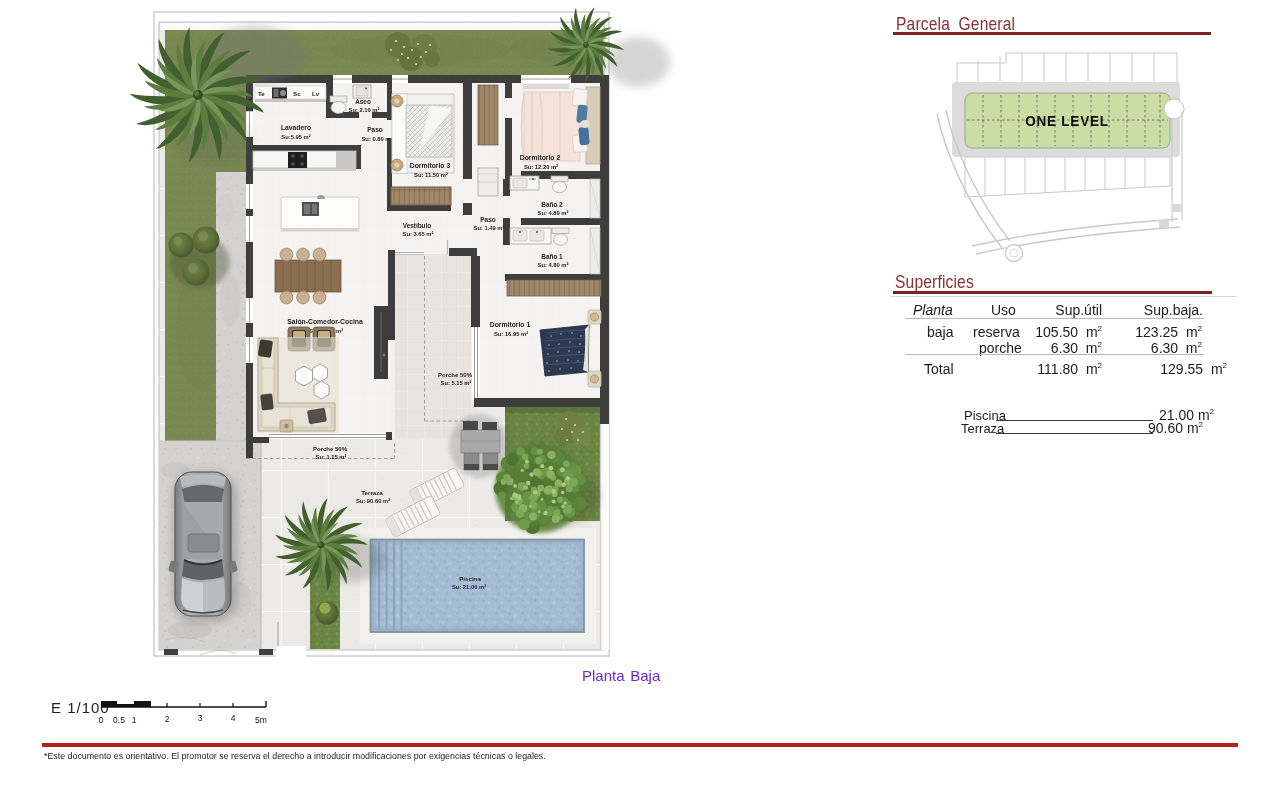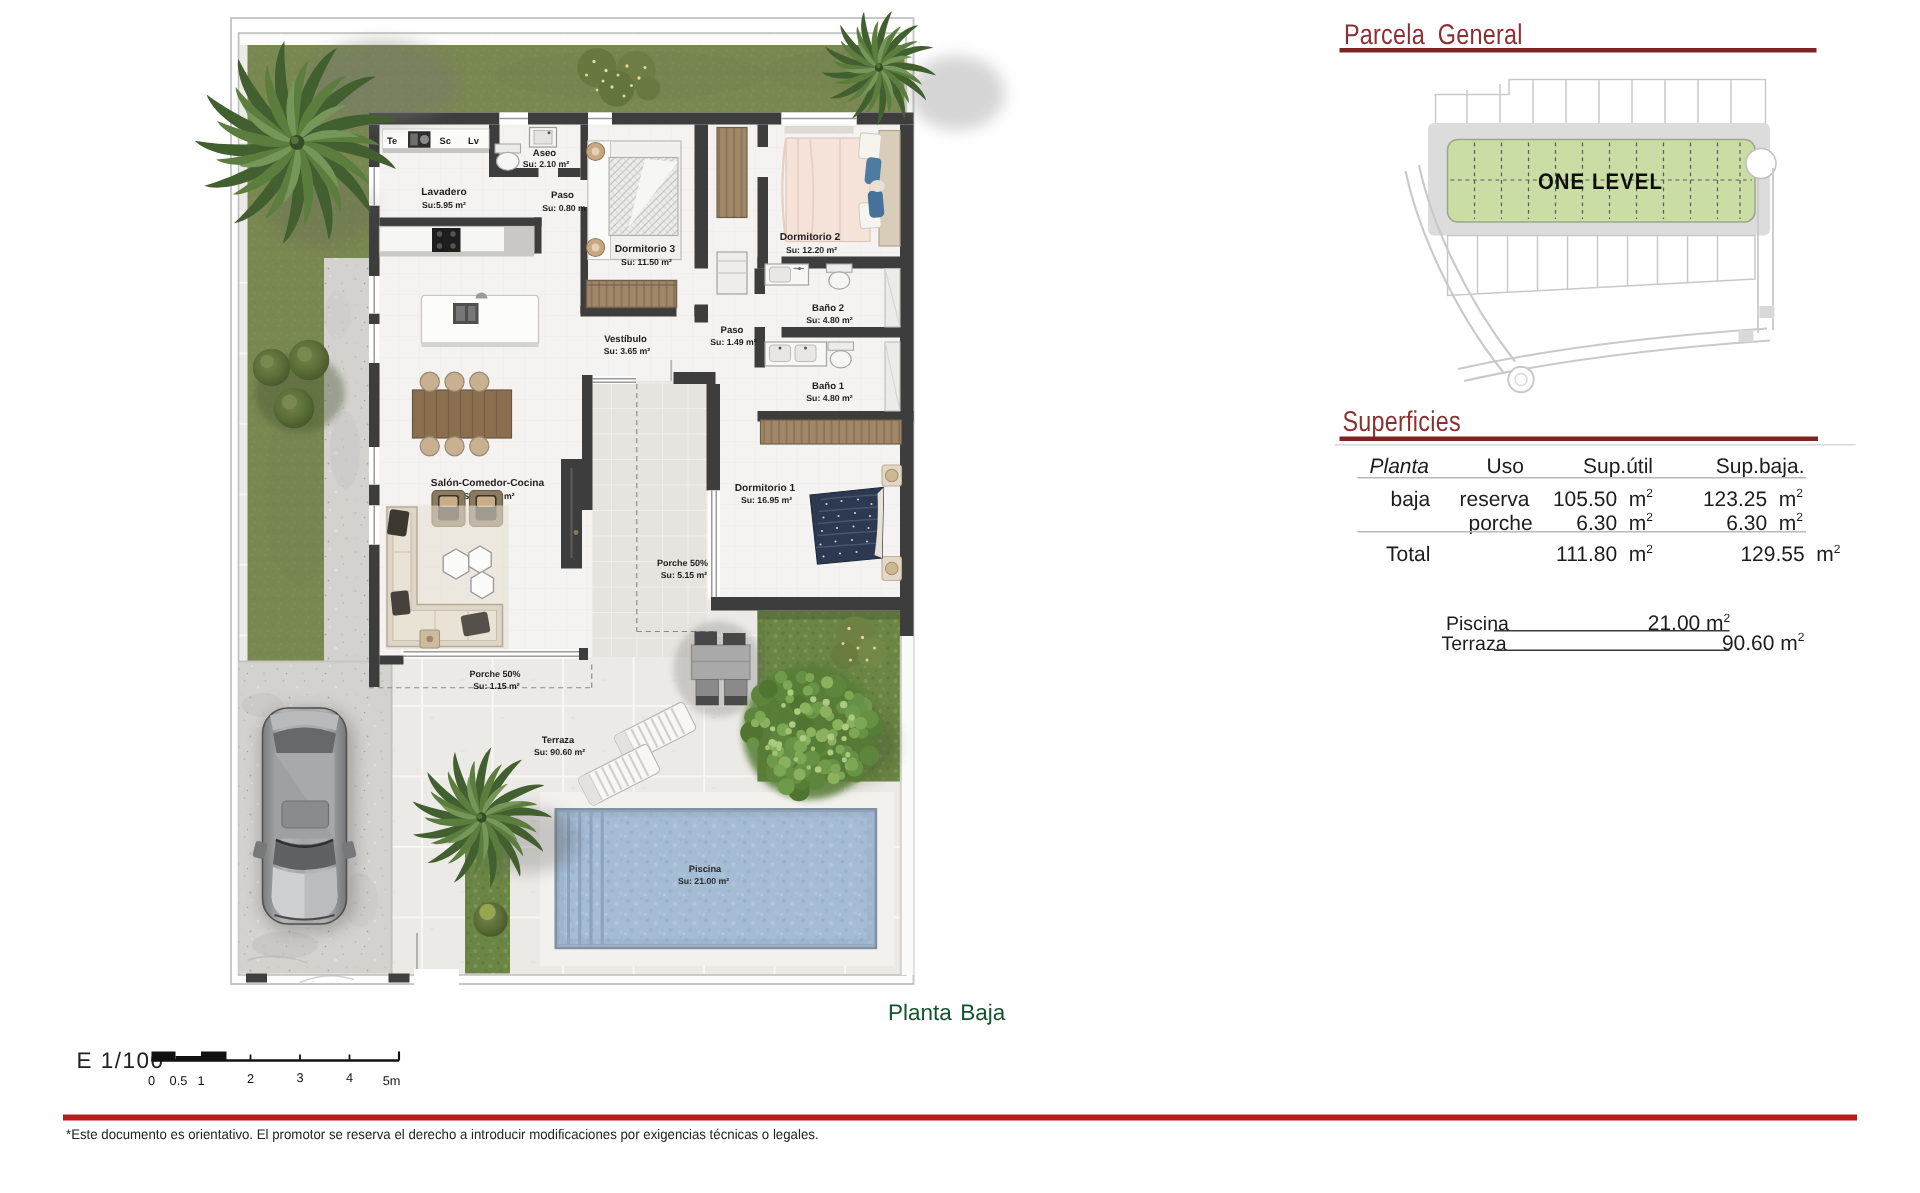--- a/index.html
+++ b/index.html
@@ -1046,26 +1046,26 @@
 <div class="abs tbl num" style="left:1102px;top:340px;width:100px;">6.30&nbsp;&nbsp;m<sup>2</sup></div>
 
 <div class="tblline" style="left:905px;top:354px;width:299px;"></div>
 
 <div class="abs tbl" style="left:924px;top:361px;">Total</div>
 <div class="abs tbl num" style="left:1002px;top:361px;width:100px;">111.80&nbsp;&nbsp;m<sup>2</sup></div>
 <div class="abs tbl num" style="left:1127px;top:361px;width:100px;">129.55&nbsp;&nbsp;m<sup>2</sup></div>
 
 <div class="abs small" style="left:964px;top:408px;">Piscina</div>
 <div class="leader" style="left:996px;top:420px;width:157px;"></div>
-<div class="abs small num" style="left:1076px;top:407px;width:100px;font-size:14px;text-align:center;">21.00&nbsp;m<sup>2</sup></div>
+<div class="abs small num" style="left:1114px;top:407px;width:100px;font-size:14px;">21.00&nbsp;m<sup>2</sup></div>
 <div class="abs small" style="left:961px;top:421px;">Terraza</div>
 <div class="leader" style="left:996px;top:433px;width:157px;"></div>
 <div class="abs small num" style="left:1103px;top:420px;width:100px;font-size:14px;">90.60&nbsp;m<sup>2</sup></div>
 
-<div class="abs" style="left:582px;top:667px;font-size:15px;color:#14532d;word-spacing:1.5px;margin-left:10px;">Planta Baja</div>
+<div class="abs" style="left:582px;top:667px;font-size:15px;color:#6d28d9;word-spacing:1.5px;">Planta Baja</div>
 
 <div class="abs" style="left:51px;top:699px;font-size:15px;color:#222;letter-spacing:1px;">E 1/100</div>
 <svg class="abs" style="left:98px;top:698px;" width="180" height="30">
   <line x1="3" y1="9" x2="168" y2="9" stroke="#111" stroke-width="1.6"></line>
   <rect x="3" y="3" width="16" height="6" fill="#111"></rect>
   <rect x="36" y="3" width="17" height="6" fill="#111"></rect>
   <rect x="19" y="6" width="17" height="3" fill="#111"></rect>
   <line x1="69" y1="5" x2="69" y2="9" stroke="#111" stroke-width="1.2"></line>
   <line x1="102" y1="5" x2="102" y2="9" stroke="#111" stroke-width="1.2"></line>
   <line x1="135" y1="5" x2="135" y2="9" stroke="#111" stroke-width="1.2"></line>

